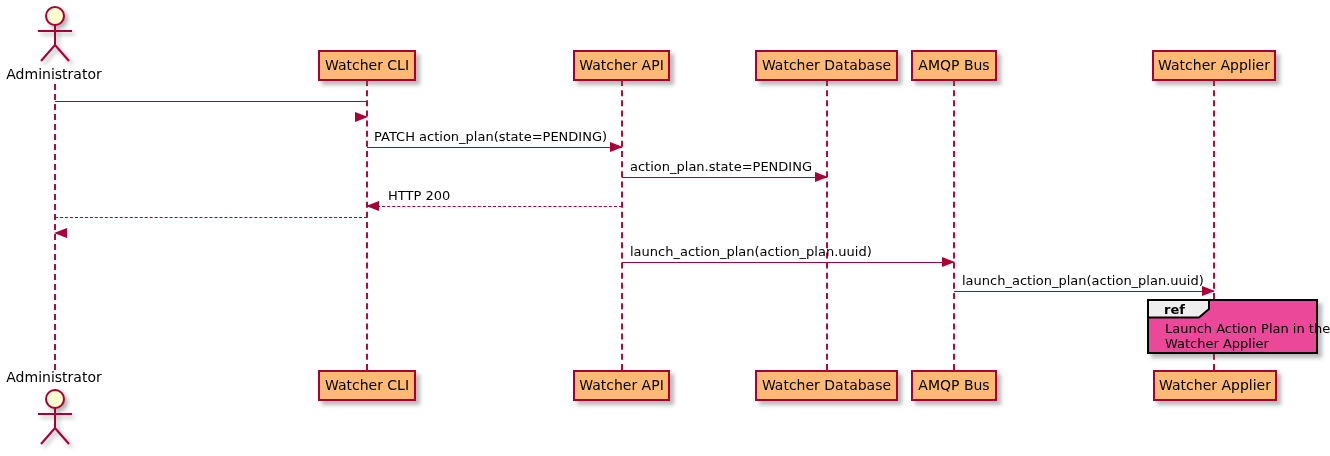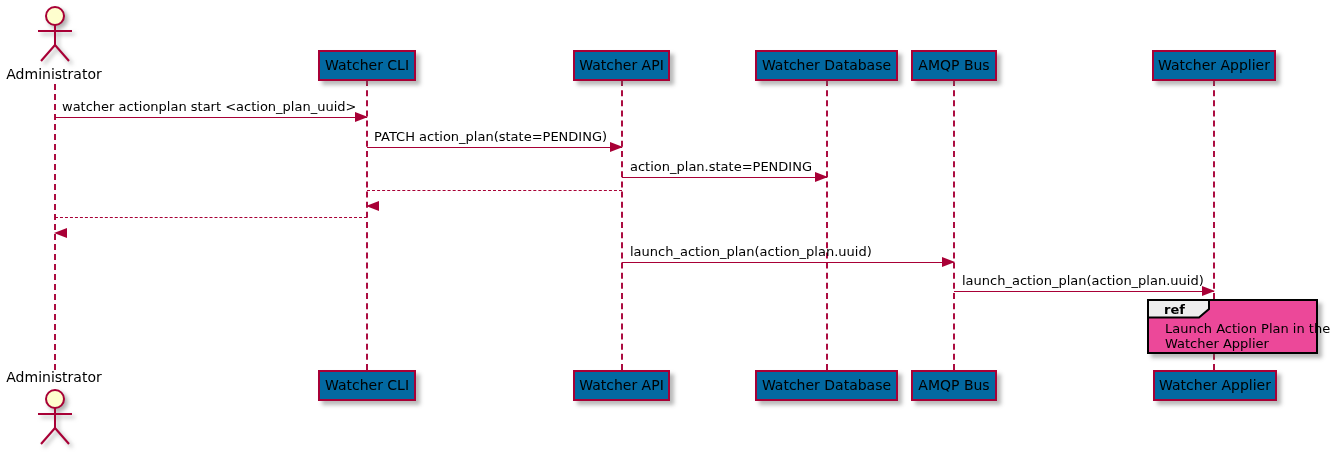--- a/index.html
+++ b/index.html
@@ -5,21 +5,21 @@
   html,body { margin:0; padding:0; background:#ffffff; }
   .canvas {
     position:relative; width:1330px; height:456px; background:#ffffff;
     font-family:"DejaVu Sans", sans-serif; color:#000000; overflow:hidden;padding-left:20px;
   }
   .lifeline {
     position:absolute; width:0; border-left:2px dashed #A80036; opacity:.95;
   }
   .pbox {
     position:absolute; box-sizing:border-box; height:31px;
-    background:#0369a1; border:2px solid #A80036;
+    background:#fdba74; border:2px solid #A80036;
     box-shadow:4px 4px 4px rgba(100,100,100,0.45);
     font-size:14px; line-height:26px; text-align:center; white-space:nowrap;
   }
   .actor-label {
     position:absolute; text-align:center; font-size:14px; white-space:nowrap;
   }
   .actor-svg { position:absolute; filter:drop-shadow(3px 3px 2px rgba(110,110,110,0.55)); }
   .message { position:absolute; }
   .msg-label {
     height:16px; font-size:13px; line-height:16px; white-space:nowrap;
@@ -66,38 +66,38 @@
   </svg>
   <div class="actor-label" style="left:0px; top:66px; width:108px;">Administrator</div>
 
   <div class="pbox" style="left:318px; top:50px; width:98px;">Watcher CLI</div>
   <div class="pbox" style="left:573px; top:50px; width:97px;">Watcher API</div>
   <div class="pbox" style="left:755px; top:50px; width:143px;">Watcher Database</div>
   <div class="pbox" style="left:911px; top:50px; width:86px;">AMQP Bus</div>
   <div class="pbox" style="left:1152px; top:50px; width:124px;">Watcher Applier</div>
 
   <div class="message" style="left:55px; top:99px; width:312px;">
-    <div class="msg-label" style="margin-left:7px;">watcher actionplan start &lt;action_plan_uuid&gt;</div>
     <div class="msg-line"></div>
     <div class="arrow-right"></div>
   </div>
 
   <div class="message" style="left:622px; top:159px; width:205px;">
     <div class="msg-label" style="margin-left:8px;">action_plan.state=PENDING</div>
     <div class="msg-line"></div>
     <div class="arrow-right"></div>
   </div>
 
   <div class="message" style="left:367px; top:129px; width:255px;">
     <div class="msg-label" style="margin-left:7px;">PATCH action_plan(state=PENDING)</div>
     <div class="msg-line"></div>
     <div class="arrow-right"></div>
   </div>
 
   <div class="message" style="left:367px; top:188px; width:255px;">
+    <div class="msg-label" style="margin-left:21px;">HTTP 200</div>
     <div class="msg-line dashed"></div>
     <div class="arrow-left"></div>
   </div>
 
   <div class="message" style="left:55px; top:215px; width:312px;">
     <div class="msg-line dashed"></div>
     <div class="arrow-left"></div>
   </div>
 
   <div class="message" style="left:622px; top:244px; width:332px;">

